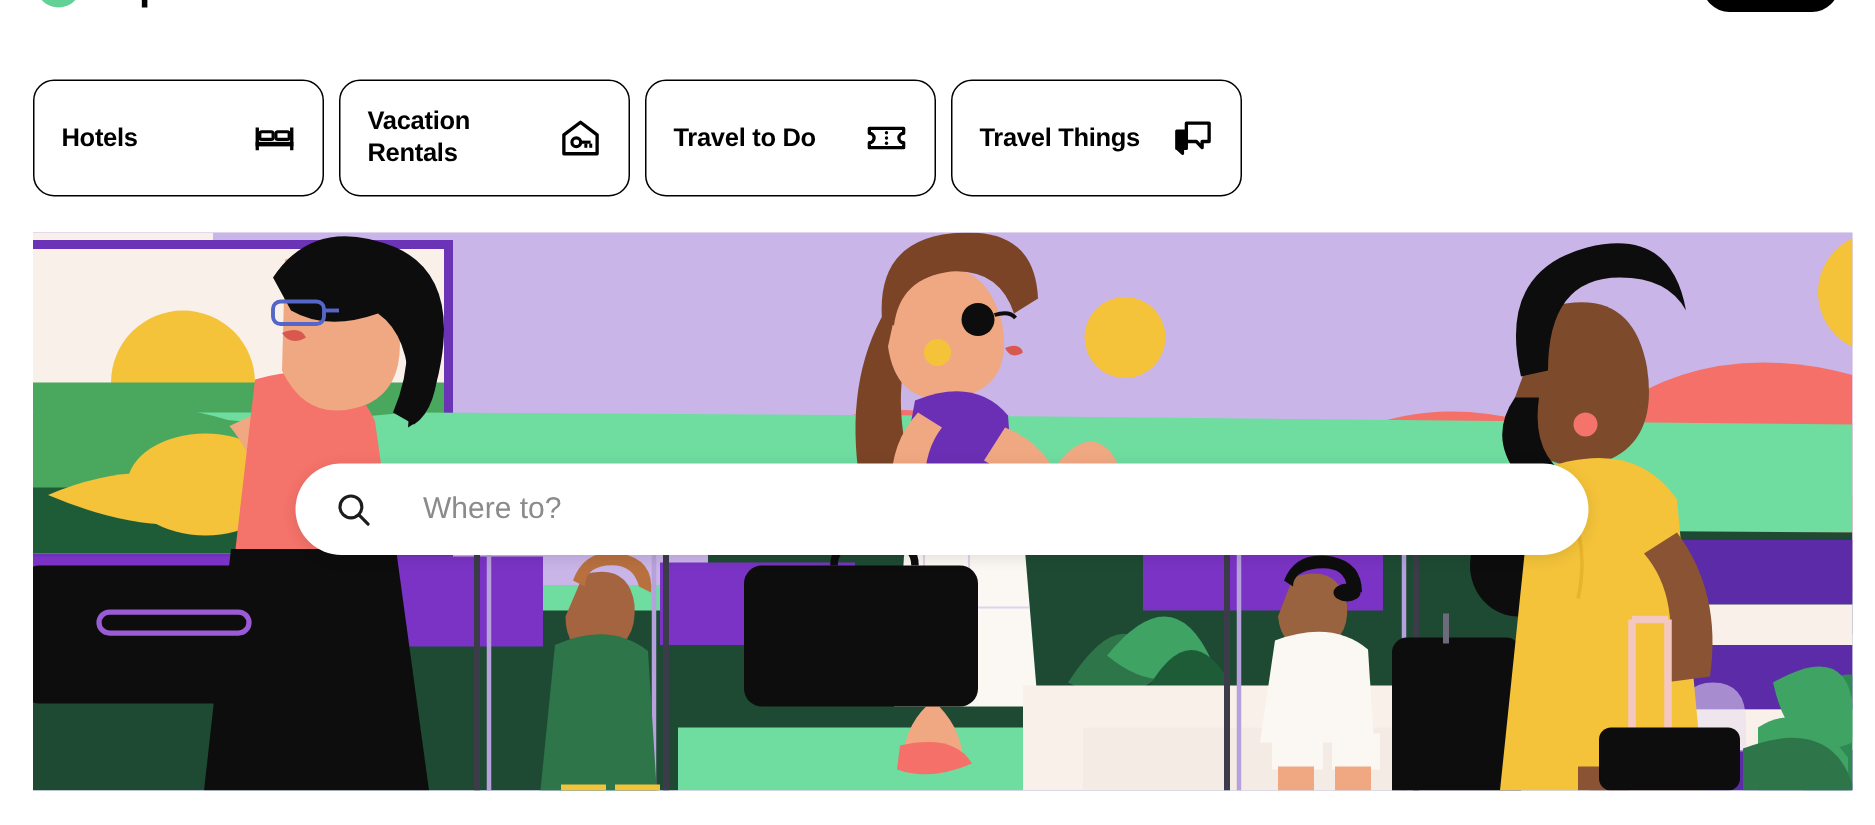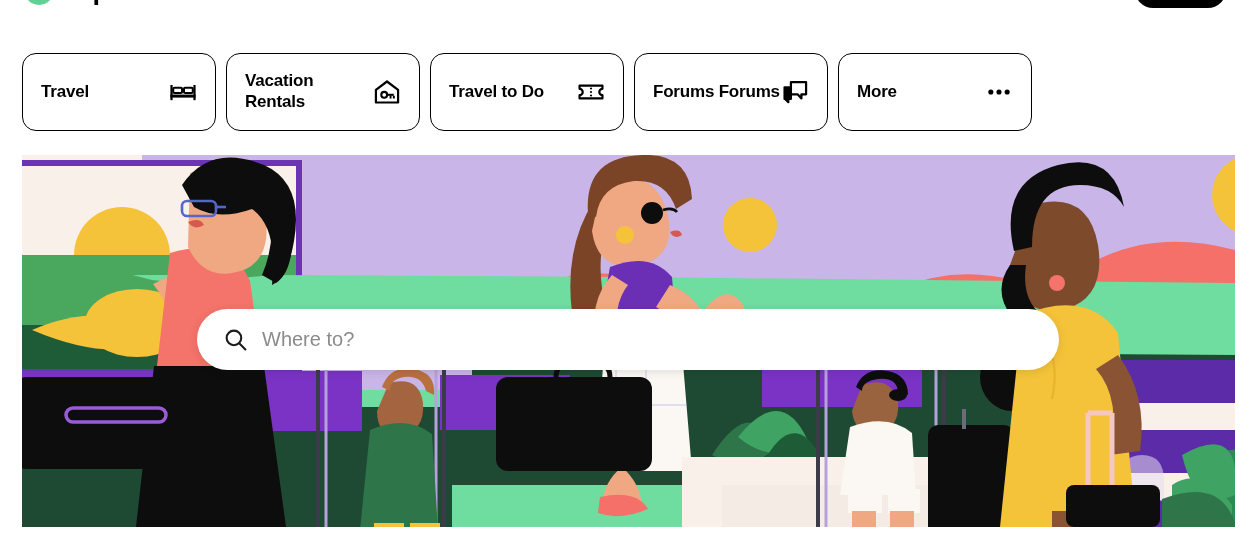--- a/index.html
+++ b/index.html
@@ -68,21 +68,21 @@
     position: absolute; left: 197px; top: 309px;
     width: 862px; height: 61px; background: #fff;
     border-radius: 999px; display: flex; align-items: center;
     padding: 0 26px; gap: 14px;
     box-shadow: 0 2px 10px rgba(0,0,0,0.10);
   }
   .search-icon { flex: none; width: 25px; height: 25px; }
   .search-input {
     flex: 1; border: none; outline: none; background: transparent;
     font-family: "Liberation Sans", sans-serif;
-    font-size: 20px; color: #b91c1c;
+    font-size: 20px; color: #b91c1c; margin-left: 20px;
   }
   .search-input::placeholder { color: #8b8b8b; }
 </style>
 </head>
 <body>
 
 <div class="page">
 
   <div class="header">
     <div class="brand">
@@ -91,21 +91,21 @@
     </div>
     <div class="header-right">
 
       <button class="hdr-signin">Sign in</button>
     </div>
   </div>
 
   <div class="navrow">
 
     <div class="pill">
-      <span class="pill-label">Travel</span>
+      <span class="pill-label">Hotels</span>
       <svg class="pill-icon" viewBox="0 0 24 24">
         <rect x="1.2" y="6" width="1.9" height="13" fill="#000"></rect>
         <rect x="20.9" y="6" width="1.9" height="13" fill="#000"></rect>
         <rect x="1.2" y="14.2" width="21.6" height="2.6" fill="#000"></rect>
         <rect x="3.6" y="8.4" width="7.6" height="4.4" rx="1.1" fill="none" stroke="#000" stroke-width="1.8"></rect>
         <rect x="12.8" y="8.4" width="7.6" height="4.4" rx="1.1" fill="none" stroke="#000" stroke-width="1.8"></rect>
       </svg>
     </div>
 
     <div class="pill">
@@ -124,35 +124,27 @@
       <svg class="pill-icon" viewBox="0 0 24 24">
         <path d="M2.2 6.5 H21.8 V9.3 a2.7 2.7 0 0 0 0 5.4 V17.5 H2.2 V14.7 a2.7 2.7 0 0 0 0-5.4 Z" fill="none" stroke="#000" stroke-width="1.9" stroke-linejoin="round"></path>
         <circle cx="12" cy="9" r="0.95" fill="#000"></circle>
         <circle cx="12" cy="12" r="0.95" fill="#000"></circle>
         <circle cx="12" cy="15" r="0.95" fill="#000"></circle>
       </svg>
     </div>
 
 
     <div class="pill">
-      <span class="pill-label">Forums Forums</span>
+      <span class="pill-label">Travel Things</span>
       <svg class="pill-icon" viewBox="0 0 24 24">
         <path d="M8.5 3.5 H21.5 V14 H17.5 V17.5 L14.2 14 H8.5 Z" fill="none" stroke="#000" stroke-width="1.9" stroke-linejoin="round"></path>
         <path d="M3 8 H8.5 V14 H8.5 L8.5 18 H6.3 V20.8 L3.4 18 H3 Z" fill="#000" stroke="#000" stroke-width="1.8" stroke-linejoin="round"></path>
       </svg>
     </div>
 
-    <div class="pill">
-      <span class="pill-label">More</span>
-      <svg class="pill-icon" viewBox="0 0 24 24">
-        <circle cx="5" cy="12" r="2.2" fill="#000"></circle>
-        <circle cx="12" cy="12" r="2.2" fill="#000"></circle>
-        <circle cx="19" cy="12" r="2.2" fill="#000"></circle>
-      </svg>
-    </div>
 
   </div>
 
   <div class="hero">
     <svg viewBox="0 0 1213 372" xmlns="http://www.w3.org/2000/svg">
 
       <rect x="0" y="0" width="1213" height="372" fill="#c9b5e8"></rect>
 
       <rect x="0" y="0" width="120" height="120" fill="#faf0ea"></rect>
 

